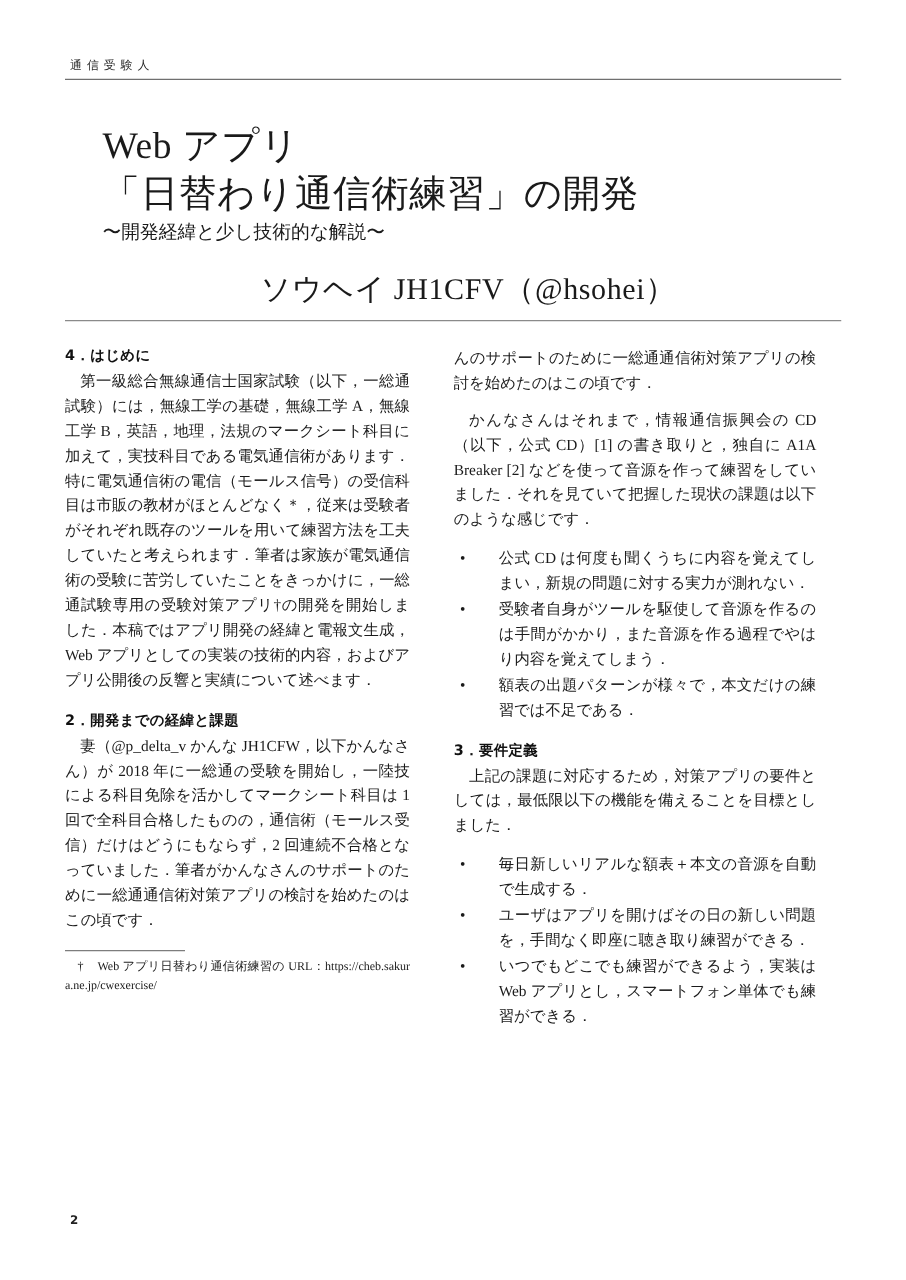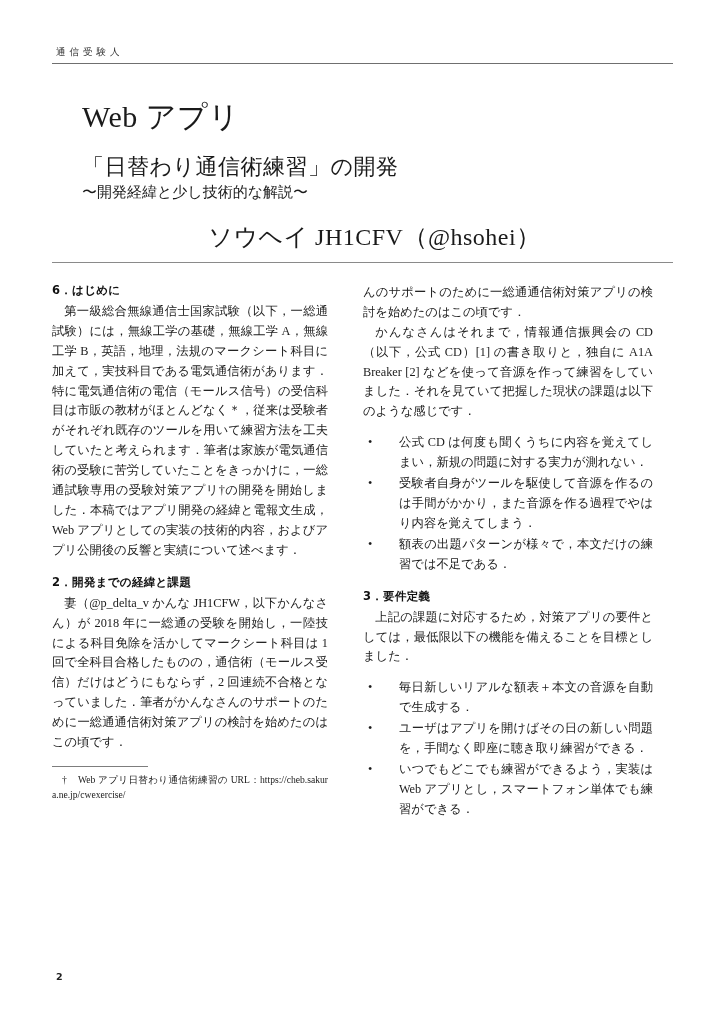--- a/index.html
+++ b/index.html
@@ -44,25 +44,25 @@
     margin-top: 34px;
     padding-left: 30px;
   }
   .title-line-1 {
     font-size: 30px;
     line-height: 1.24;
     letter-spacing: 0.5px;
     font-weight: 400;
   }
   .title-line-2 {
-    font-size: 22px;
+    font-size: 30px;
     line-height: 1.24;
     letter-spacing: 0.5px;
     font-weight: 400;
-    margin-top: 18px;
+    margin-top: 2px;
   }
   .subtitle {
     font-size: 15px;
     line-height: 1.3;
     margin-top: 3px;
     letter-spacing: 0px;
   }
   .author-line {
     text-align: center;
     font-size: 24px;
@@ -103,21 +103,21 @@
 
   p.body {
     font-size: 12.3px;
     line-height: 1.62;
     margin: 0 0 0 0;
     text-align: justify;
     text-justify: inter-character;
     text-indent: 1em;
     letter-spacing: 0px;
   }
-  p.body + p.body { margin-top: 0px; }
+  p.body + p.body { margin-top: 10px; }
 
   ul.bullets {
     list-style: none;
     margin: 11px 0 0 0;
     padding: 0;
   }
   ul.bullets li {
     font-size: 12.3px;
     line-height: 1.62;
     text-align: justify;
@@ -185,21 +185,21 @@
     <div class="title-line-2">「日替わり通信術練習」の開発</div>
     <div class="subtitle">〜開発経緯と少し技術的な解説〜</div>
     <div class="author-line">ソウヘイ JH1CFV（@hsohei）</div>
   </div>
   <hr class="author-rule">
 
   <div class="columns">
 
     <div class="col col-left">
 
-      <h2 class="section">6．はじめに</h2>
+      <h2 class="section">4．はじめに</h2>
       <p class="body">第一級総合無線通信士国家試験（以下，一総通試験）には，無線工学の基礎，無線工学 A，無線工学 B，英語，地理，法規のマークシート科目に加えて，実技科目である電気通信術があります．特に電気通信術の電信（モールス信号）の受信科目は市販の教材がほとんどなく＊，従来は受験者がそれぞれ既存のツールを用いて練習方法を工夫していたと考えられます．筆者は家族が電気通信術の受験に苦労していたことをきっかけに，一総通試験専用の受験対策アプリ†の開発を開始しました．本稿ではアプリ開発の経緯と電報文生成，Web アプリとしての実装の技術的内容，およびアプリ公開後の反響と実績について述べます．</p>
 
       <h2 class="section spaced">2．開発までの経緯と課題</h2>
       <p class="body">妻（@p_delta_v かんな JH1CFW，以下かんなさん）が 2018 年に一総通の受験を開始し，一陸技による科目免除を活かしてマークシート科目は 1 回で全科目合格したものの，通信術（モールス受信）だけはどうにもならず，2 回連続不合格となっていました．筆者がかんなさんのサポートのために一総通通信術対策アプリの検討を始めたのはこの頃です．</p>
 
       <div class="footnotes">
         <hr class="fn-rule">
         <p class="footnote">
           <span class="fn-mark">†</span><span class="fn-url">Web アプリ日替わり通信術練習の URL：https://cheb.sakura.ne.jp/cwexercise/</span>
         </p>

